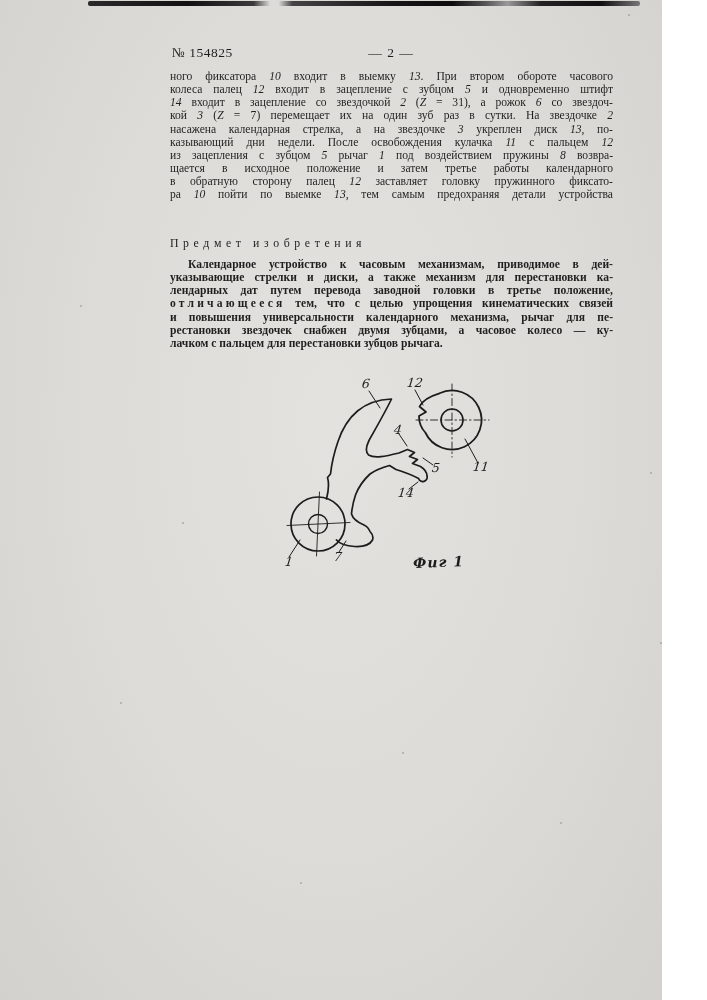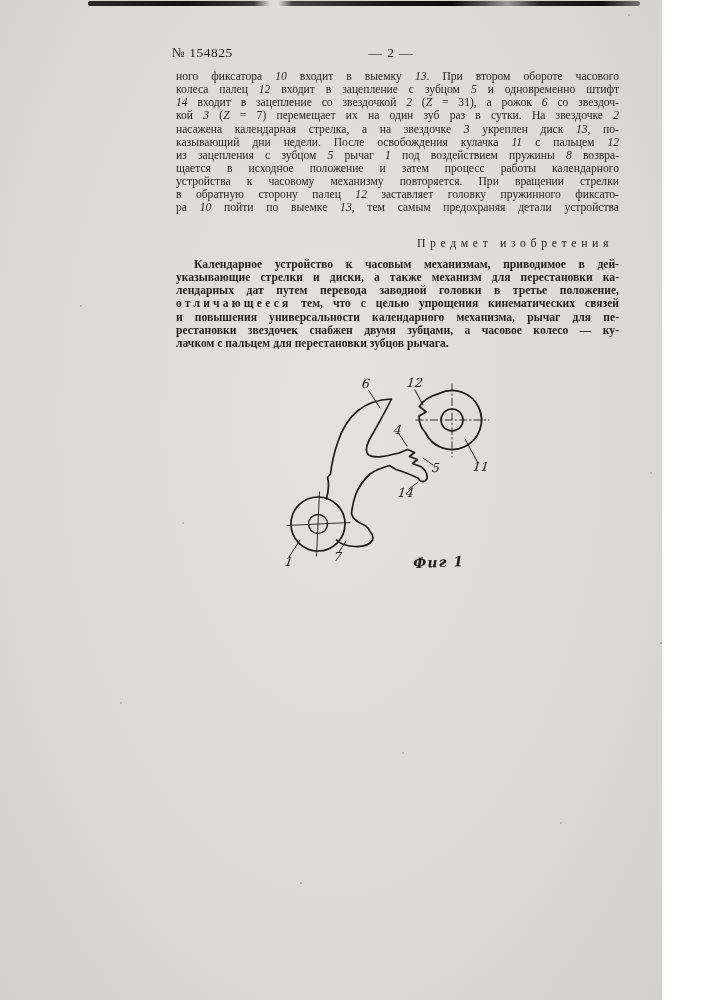--- a/index.html
+++ b/index.html
@@ -14,35 +14,35 @@
   .scanband{
     position:absolute;left:88px;top:1px;width:552px;height:5px;
     background:linear-gradient(90deg,
       #2a2a2a 0%, #111 18%, #3a3a3a 30%, rgba(40,40,40,0) 33%,
       rgba(40,40,40,0) 34.5%, #444 37%, #161616 55%, #0c0c0c 66%,
       #555 72%, #999 76%, #222 82%, #101010 93%, #777 100%);
     border-radius:2px;
   }
   .hdr-num{position:absolute;left:172px;top:45px;font-size:13.5px;letter-spacing:.5px;}
   .hdr-page{position:absolute;left:170px;top:45px;width:442px;text-align:center;font-size:13.5px;letter-spacing:1px;}
-  .col{position:absolute;left:170px;width:443px;margin-left:6px;}
+  .col{position:absolute;left:170px;width:443px;}
   .p1{top:70px;}
   .p2{top:258px;font-weight:bold;}
   .pline{
     font-size:11.6px;line-height:13.15px;height:13.15px;
     text-align:justify;text-align-last:justify;
     white-space:normal;
   }
   .pline.noJust{text-align-last:left;}
   .pline.indent{text-indent:18px;}
   .pline i{font-style:italic;}
   .pline .sp{letter-spacing:3.2px;}
   .heading{
     position:absolute;left:170px;top:236px;width:443px;
-    text-align:right;font-size:11.8px;letter-spacing:4.6px;
+    text-align:left;font-size:11.8px;letter-spacing:4.6px;
   }
   .figure{position:absolute;left:275px;top:375px;width:235px;height:215px;}
   .figure svg{position:absolute;left:0;top:0;}
   .flabel{
     position:absolute;
     font-family:"DejaVu Serif",serif;
     font-style:italic;font-size:12.5px;line-height:12px;color:#1c1c1c;
     transform:skewX(-6deg);
   }
   .figcaption{
@@ -64,22 +64,21 @@
   <div class="hdr-page">— 2 —</div>
 
   <div class="col p1">
       <div class="pline">ного фиксатора <i>10</i> входит в выемку <i>13</i>. При втором обороте часового</div>
       <div class="pline">колеса палец <i>12</i> входит в зацепление с зубцом <i>5</i> и одновременно штифт</div>
       <div class="pline"><i>14</i> входит в зацепление со звездочкой <i>2</i> (<i>Z</i> = 31), а рожок <i>6</i> со звездоч-</div>
       <div class="pline">кой <i>3</i> (<i>Z</i> = 7) перемещает их на один зуб раз в сутки. На звездочке <i>2</i></div>
       <div class="pline">насажена календарная стрелка, а на звездочке <i>3</i> укреплен диск <i>13</i>, по-</div>
       <div class="pline">казывающий дни недели. После освобождения кулачка <i>11</i> с пальцем <i>12</i></div>
       <div class="pline">из зацепления с зубцом <i>5</i> рычаг <i>1</i> под воздействием пружины <i>8</i> возвра-</div>
-      <div class="pline">щается в исходное положение и затем процесс работы календарного</div>
-      <div class="pline">устройства к часовому механизму повторяется. При вращении стрелки</div>
+      <div class="pline">щается в исходное положение и затем третье работы календарного</div>
       <div class="pline">в обратную сторону палец <i>12</i> заставляет головку пружинного фиксато-</div>
       <div class="pline">ра <i>10</i> пойти по выемке <i>13</i>, тем самым предохраняя детали устройства</div>
     </div>
 
   <div class="heading">Предмет изобретения</div>
 
   <div class="col p2">
       <div class="pline indent">Календарное устройство к часовым механизмам, приводимое в дей-</div>
       <div class="pline">указывающие стрелки и диски, а также механизм для перестановки ка-</div>
       <div class="pline">лендарных дат путем перевода заводной головки в третье положение,</div>

